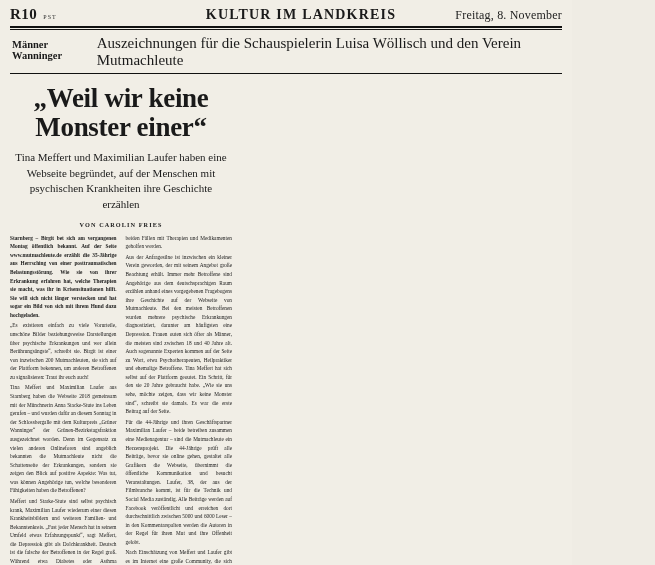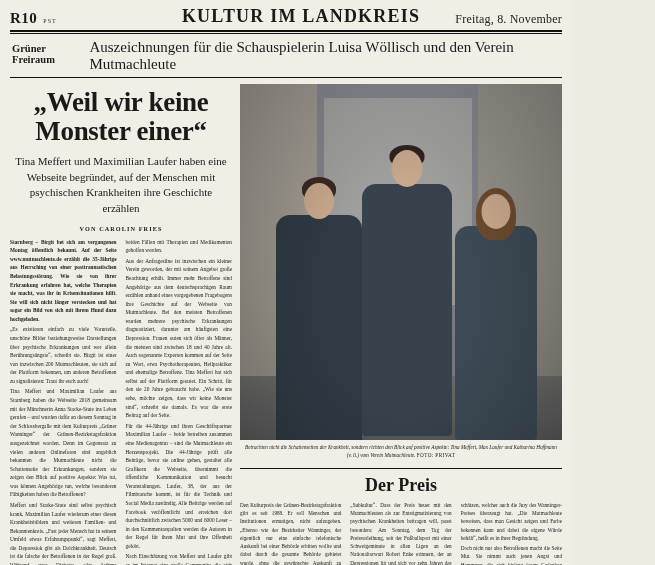--- a/index.html
+++ b/index.html
@@ -22,21 +22,21 @@
   .masthead{
     display:flex;align-items:flex-end;justify-content:space-between;
     border-bottom:2px solid #111;
     padding-bottom:3px;
   }
   .mast-left{display:flex;align-items:baseline;gap:6px;}
   .mast-page{font-family:"Liberation Serif",serif;font-weight:bold;font-size:15px;letter-spacing:.5px;}
   .mast-sub{font-size:6px;letter-spacing:1px;color:#333;}
   .mast-center{
     font-family:"Liberation Serif",serif;
-    font-size:18px;letter-spacing:1.2px;
+    font-size:14px;letter-spacing:1.2px;
     font-weight:bold;
     flex:1;text-align:center;
     padding-left:90px;
   }
   .mast-right{font-size:12px;color:#222;letter-spacing:.2px;white-space:nowrap;}
   .mast-rule2{border-top:1px solid #111;margin-top:1px;}
 
   
   .kicker-row{
     display:flex;align-items:baseline;gap:5px;
@@ -45,20 +45,21 @@
   }
   .kicker-strong{font-weight:bold;font-size:10.5px;}
   .kicker-text{font-size:15px;}
 
   
   .grid{
     display:flex;
     gap:8px;
     margin-top:6px;
     height:482px;
+    flex-direction:column;
   }
   .col-left{width:222px;flex:none;position:relative;}
   .col-right{flex:1;position:relative;}
 
   
   .headline{
     font-family:"Liberation Serif",serif;
     font-weight:bold;
     font-size:27px;
     line-height:1.06;
@@ -171,21 +172,21 @@
     <div class="mast-left">
       <span class="mast-page">R10</span>
       <span class="mast-sub">PST</span>
     </div>
     <div class="mast-center">KULTUR IM LANDKREIS</div>
     <div class="mast-right">Freitag, 8. November</div>
   </div>
   <div class="mast-rule2"></div>
 
   <div class="kicker-row">
-    <span class="kicker-strong">Grüner Freiraum</span>
+    <span class="kicker-strong">Männer Wanninger</span>
     <span class="kicker-text">Auszeichnungen für die Schauspielerin Luisa Wöllisch und den Verein Mutmachleute</span>
   </div>
 
   <div class="grid">
 
     <div class="col-left">
       <div class="headline">
         <div>„Weil wir keine</div>
         <div>Monster einer“</div>
       </div>

